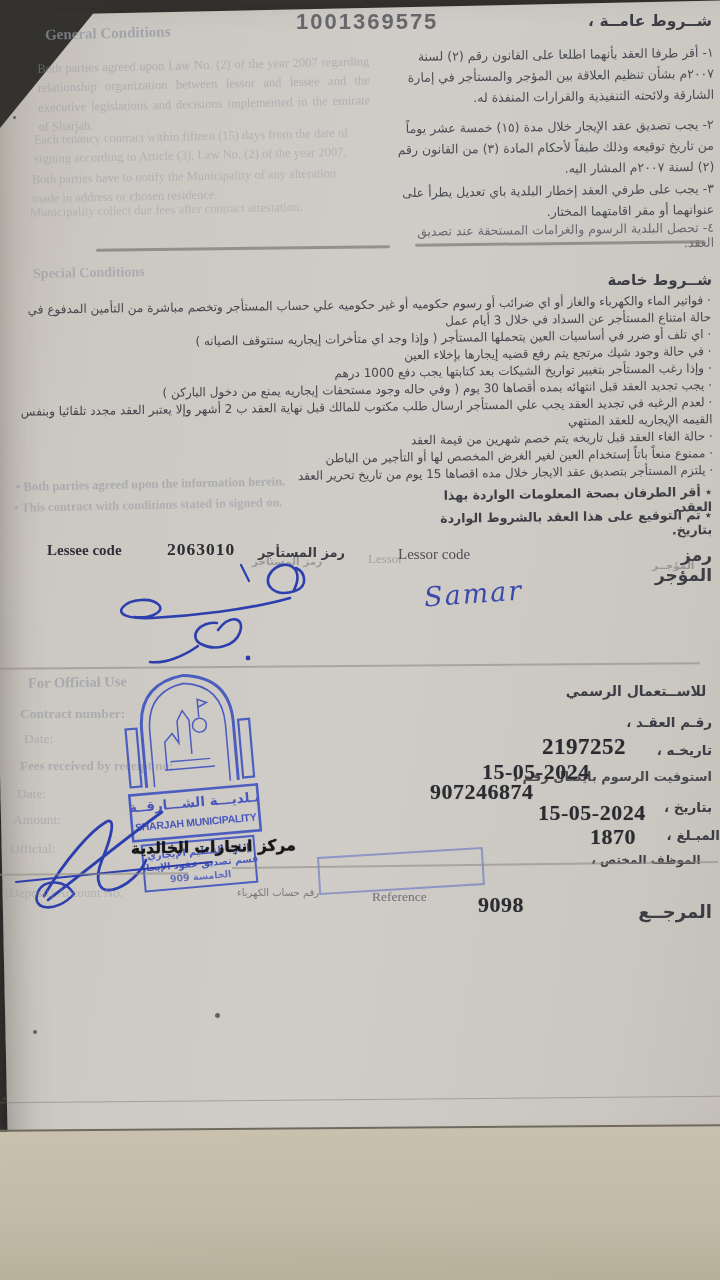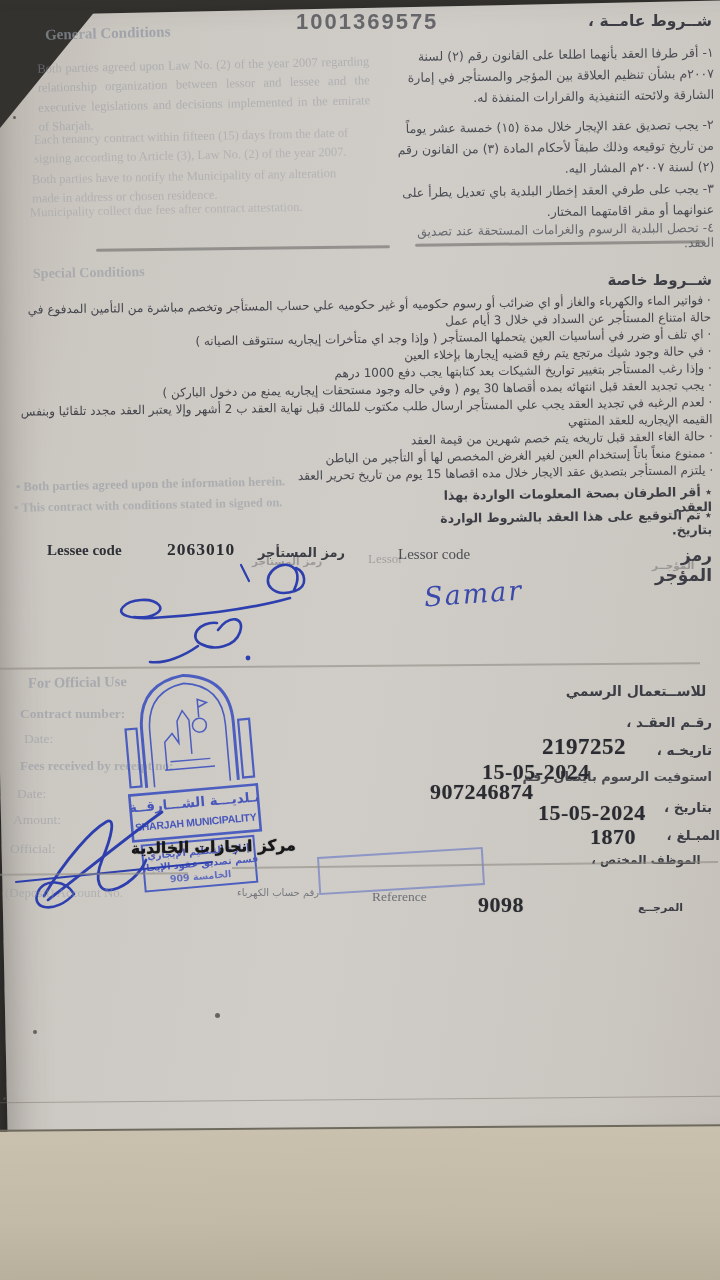--- a/index.html
+++ b/index.html
@@ -168,21 +168,21 @@
       <path d="M62,98 C44,118 18,114 26,96 C32,82 54,84 62,98" stroke-width="2.6"></path>
       <path d="M4,86 L200,66" stroke-width="2"></path>
     </svg>
 
     <div class="rule-thin" style="left:232px;top:864px;width:486px;transform:rotate(-0.7deg);"></div>
     <div class="rule-thin" style="left:0;top:873px;width:188px;transform:rotate(-0.5deg);"></div>
 
     <div class="abs faded-en" style="left:5px;top:885px;font-size:13px;opacity:.45;">(Deposit) Account No.</div>
     <div class="abs ar" style="left:237px;top:887px;font-size:10px;color:#676a72;opacity:.85;">رقم حساب الكهرباء</div>
     <div class="abs serif" style="left:372px;top:889px;font-size:13.5px;color:#5d6068;opacity:.85;">Reference</div>
-    <div class="abs ar ar-bold" style="left:638px;top:901px;width:74px;text-align:left;font-size:11px;">المرجــع</div>
+    <div class="abs ar ar-bold" style="left:638px;top:901px;width:74px;text-align:right;font-size:18px;">المرجــع</div>
 
     <div class="dot" style="left:33px;top:1030px;"></div>
     <div class="dot" style="left:215px;top:1013px;width:5px;height:5px;"></div>
     <div class="dot" style="left:3px;top:1097px;width:3px;height:3px;"></div>
     <div class="dot" style="left:13px;top:116px;width:3px;height:3px;"></div>
 
   </div>
 </div>
 
 </body></html>

